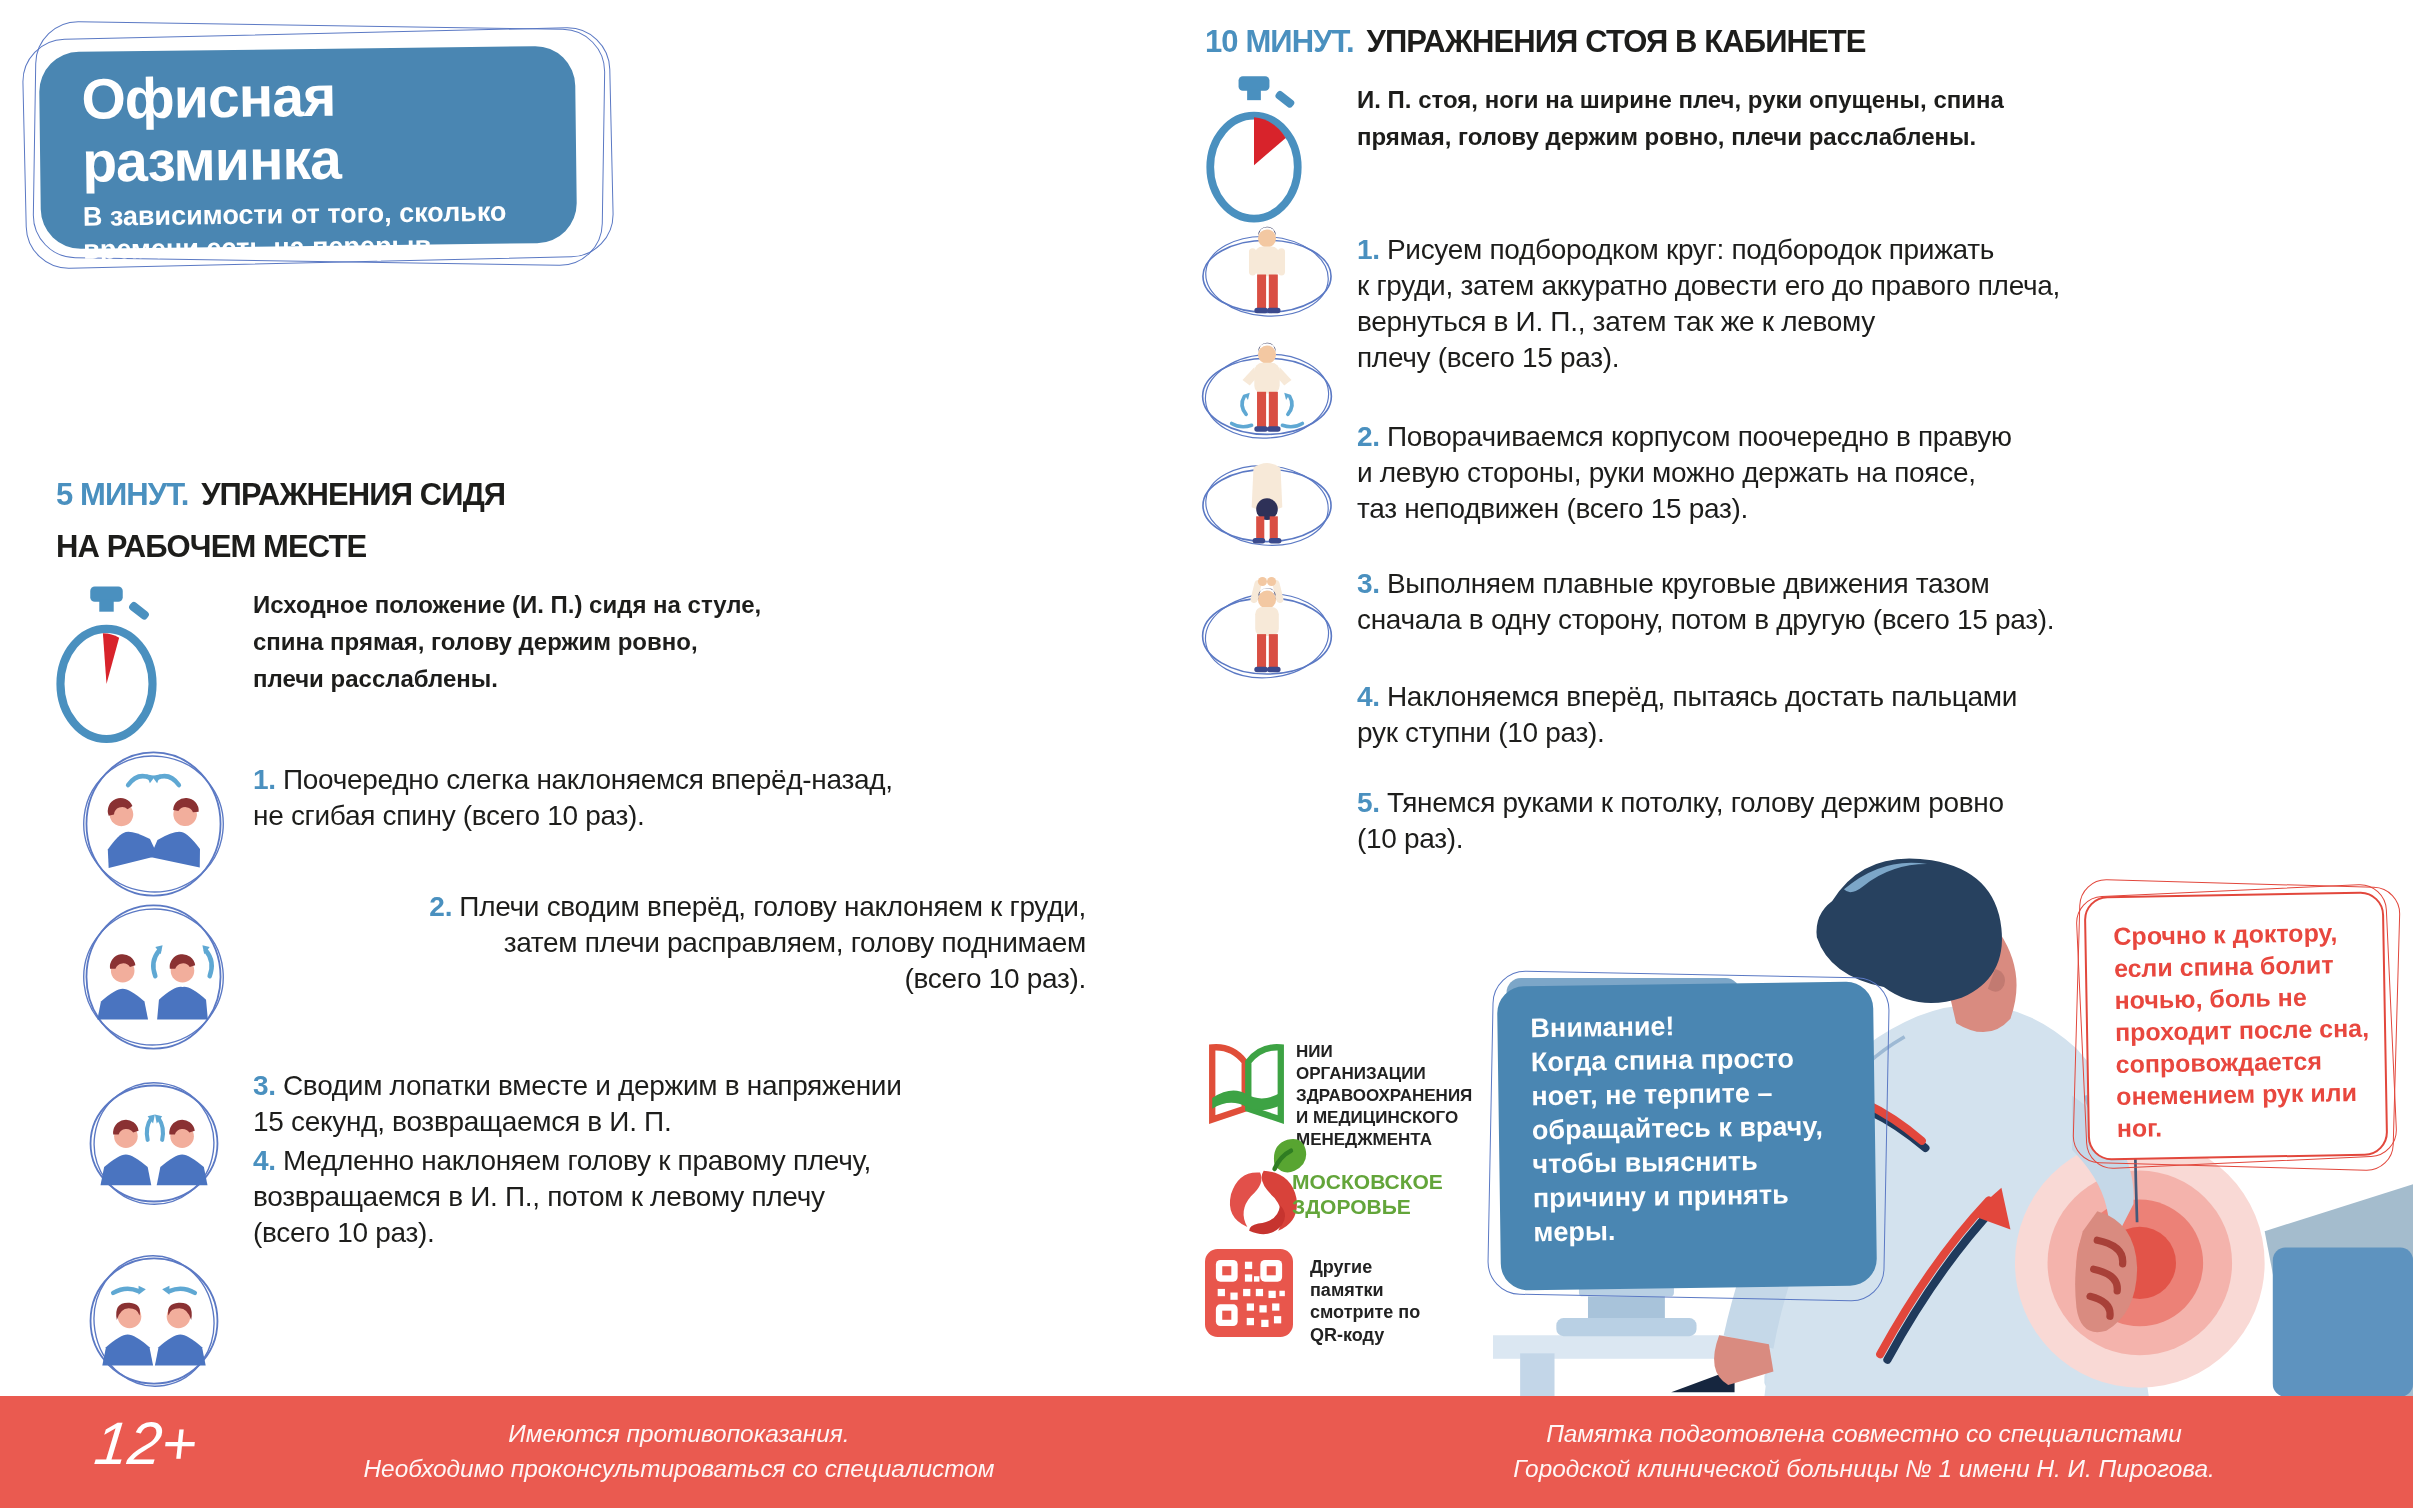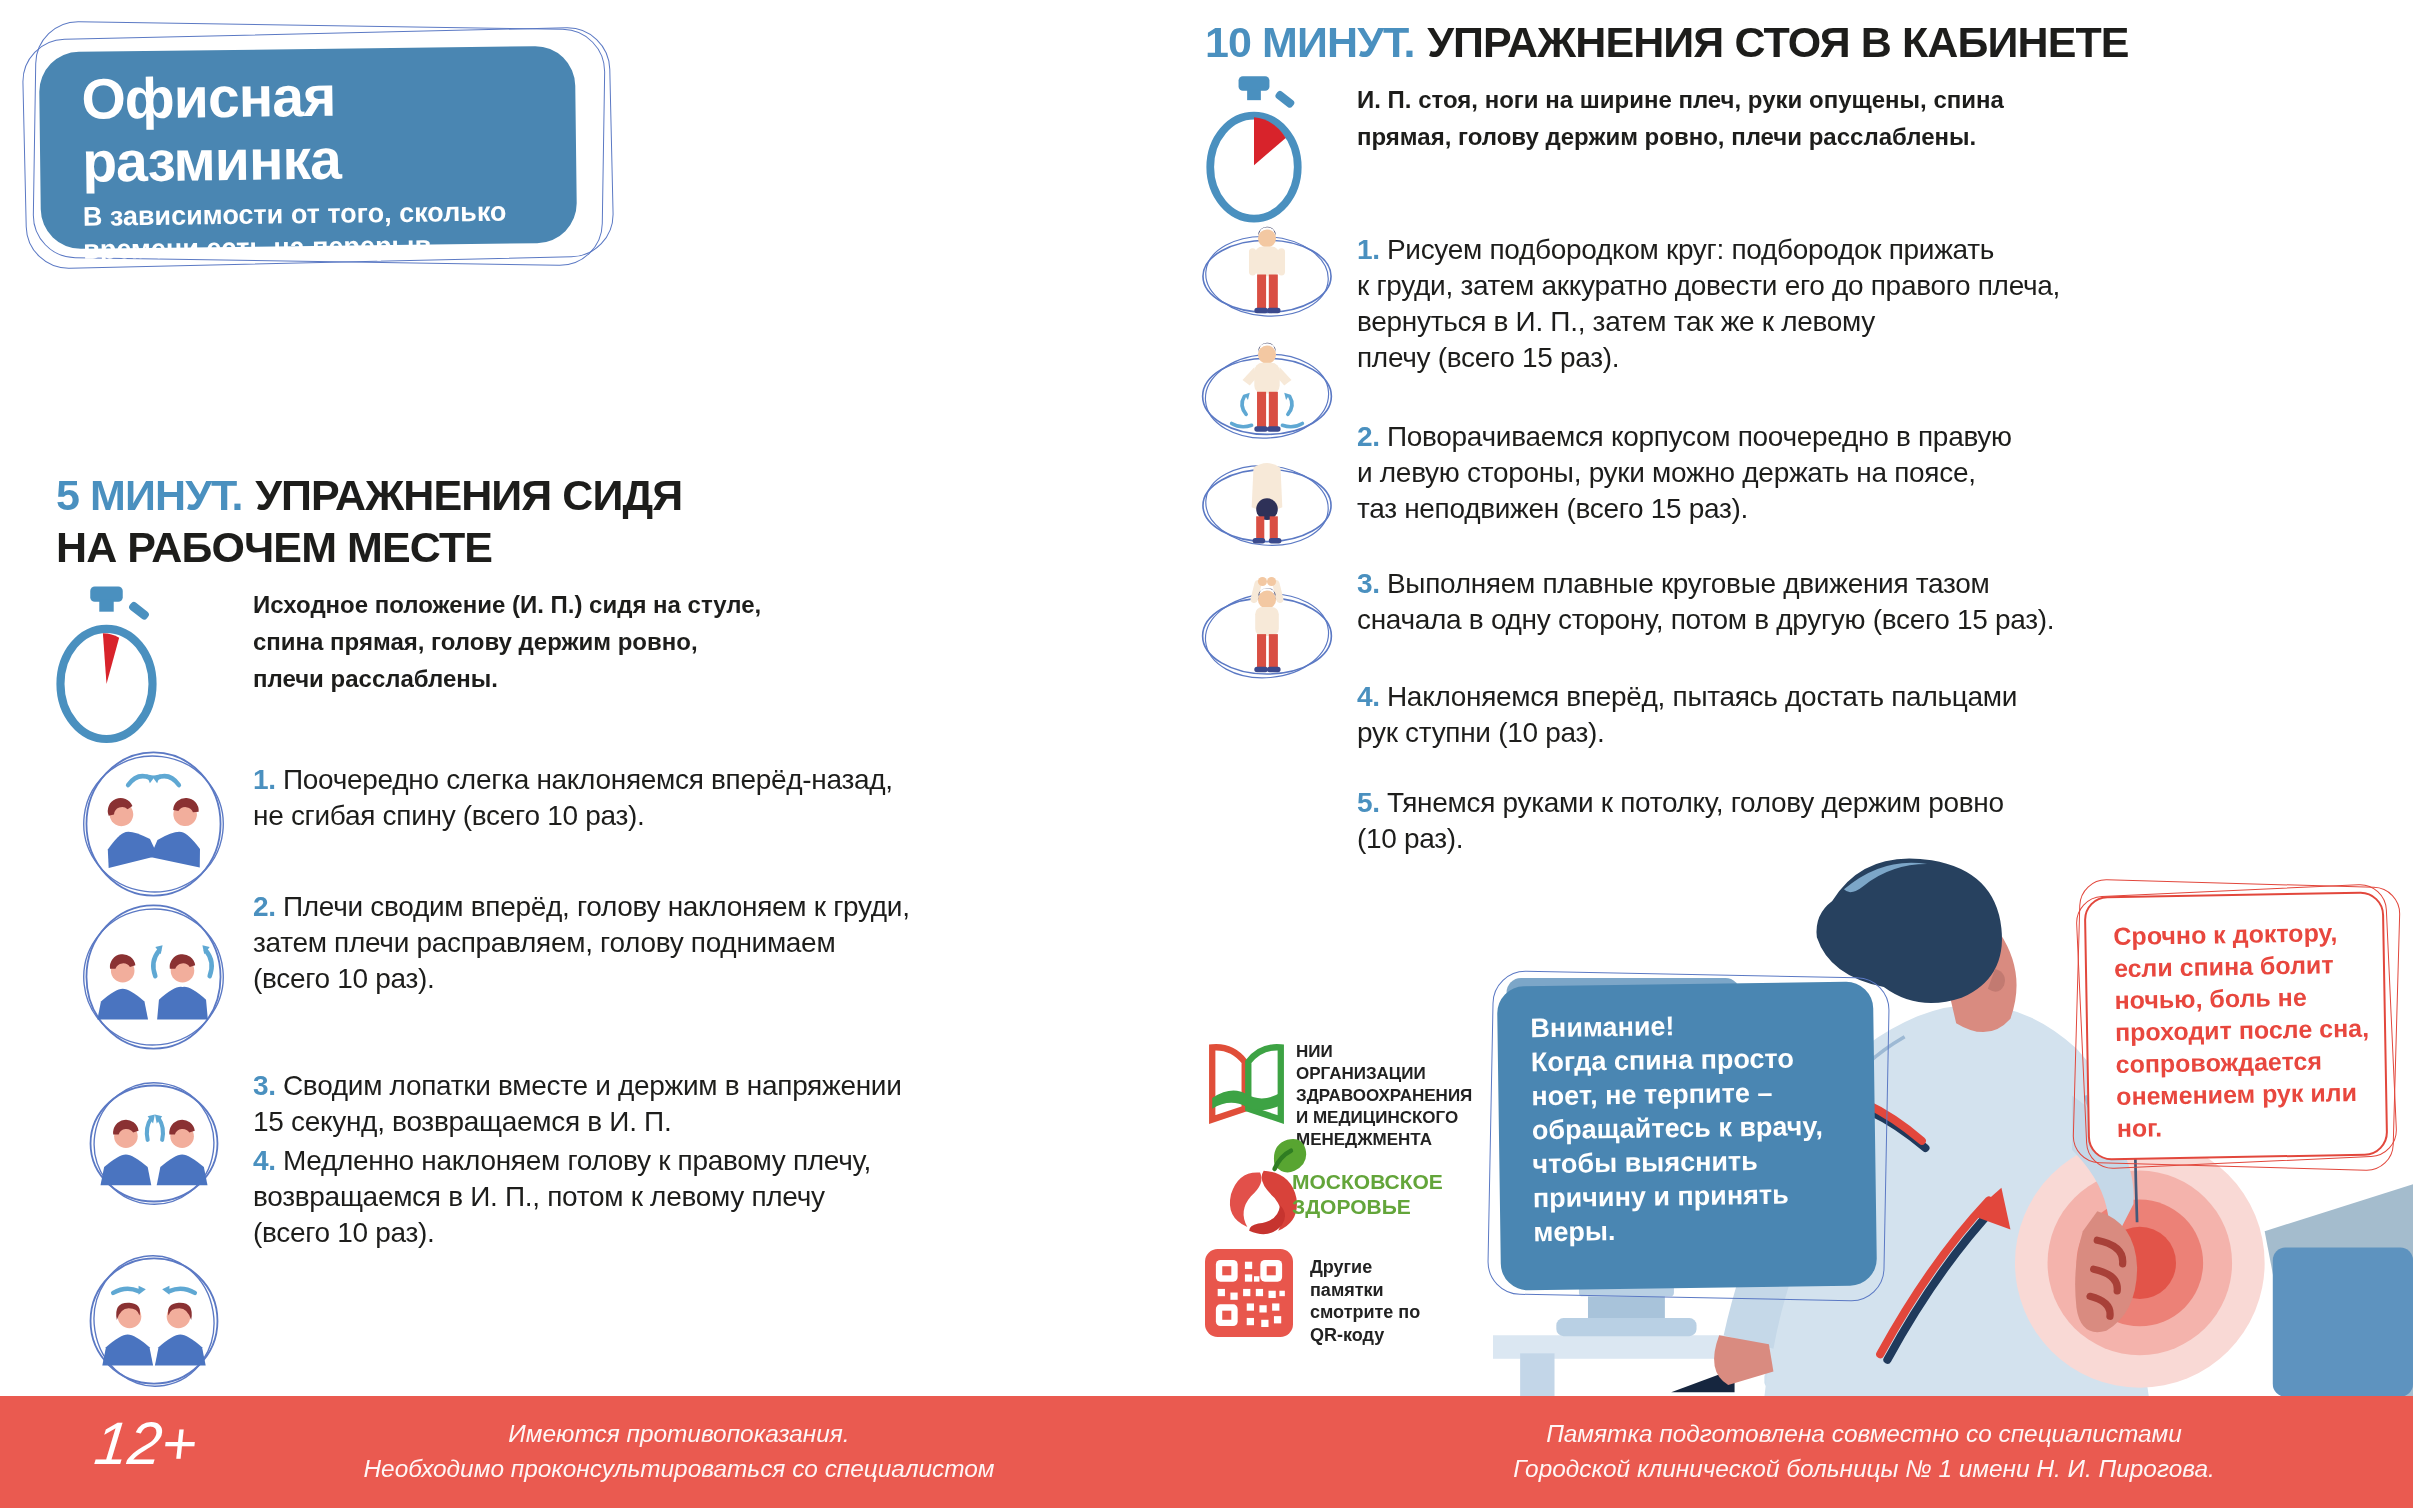--- a/index.html
+++ b/index.html
@@ -8,21 +8,21 @@
   .abs{position:absolute;}
   .pre{white-space:pre-line;}
   
   .sketch{position:absolute;border:1.8px solid #5b79c4;border-radius:43px;pointer-events:none;}
   .sketch-red{position:absolute;border:1.8px solid #e2473c;border-radius:27px;pointer-events:none;background:transparent;}
   .title-box{position:absolute;left:40px;top:49px;width:536px;height:197px;background:#4a86b2;
              border-radius:40px;transform:rotate(-0.7deg);padding:16.3px 0 0 42px;box-sizing:border-box;}
   .title-box h1{margin:0;font-size:57px;line-height:63px;font-weight:bold;color:#ffffff;letter-spacing:-0.9px;}
   .title-box .subtitle{margin-top:7.2px;font-size:27px;line-height:33px;font-weight:bold;color:#ffffff;}
   
-  h2.sec{margin:0;font-size:43px;line-height:52px;font-weight:bold;color:#1d1d1b;letter-spacing:-0.9px;}
+  h2.sec{margin:0;font-size:31px;line-height:52px;font-weight:bold;color:#1d1d1b;letter-spacing:-0.9px;}
   h2.sec .dur{color:#4a90bf;margin-right:12.7px;}
   .intro{font-size:24px;line-height:37px;font-weight:bold;color:#1d1d1b;}
   .ex{font-size:28px;line-height:36px;color:#1d1d1b;letter-spacing:-0.3px;}
   .ex .num{font-weight:bold;color:#4a90bf;margin-right:7.2px;}
   
   .bubble-blue{position:absolute;left:1499px;top:984px;width:376px;height:304px;background:#4a86b2;
                border-radius:27px;transform:rotate(-0.8deg);padding:25px 0 0 33px;box-sizing:border-box;z-index:6;}
   .bubble-blue .txt{font-size:27px;line-height:34px;font-weight:bold;color:#ffffff;}
   .bubble-red{position:absolute;left:2086px;top:894px;width:300px;height:264px;background:#ffffff;
               border:2.7px solid #e2473c;border-radius:23.5px;transform:rotate(-1deg);
@@ -144,21 +144,21 @@
     <path d="M30 44 q14 -8 28 -2" fill="none" stroke="#5fa8d3" stroke-width="5" stroke-linecap="round"></path>
     <path d="M120 44 q-14 -8 -28 -2" fill="none" stroke="#5fa8d3" stroke-width="5" stroke-linecap="round"></path>
     <path d="M58 36 l8 4 -8 6 z" fill="#5fa8d3"></path>
       <path d="M92 36 l-8 4 8 6 z" fill="#5fa8d3"></path>
   </svg>
 
   <div class="ex abs" style="left:253px;top:762px;width:833px;">
     <span class="num">1.</span><span class="pre">Поочередно слегка наклоняемся вперёд-назад,
 не сгибая спину (всего 10 раз).</span>
   </div>
-  <div class="ex abs" style="left:253px;top:889px;width:833px;">
+  <div class="ex abs" style="left:253px;top:889px;width:833px;text-align:right;">
     <span class="num">2.</span><span class="pre">Плечи сводим вперёд, голову наклоняем к груди,
 затем плечи расправляем, голову поднимаем
 (всего 10 раз).</span>
   </div>
   <div class="ex abs" style="left:253px;top:1036px;width:833px;margin-top:32px;">
     <span class="num">3.</span><span class="pre">Сводим лопатки вместе и держим в напряжении
 15 секунд, возвращаемся в И. П.</span>
   </div>
   <div class="ex abs" style="left:253px;top:1143px;width:833px;">
     <span class="num">4.</span><span class="pre">Медленно наклоняем голову к правому плечу,

